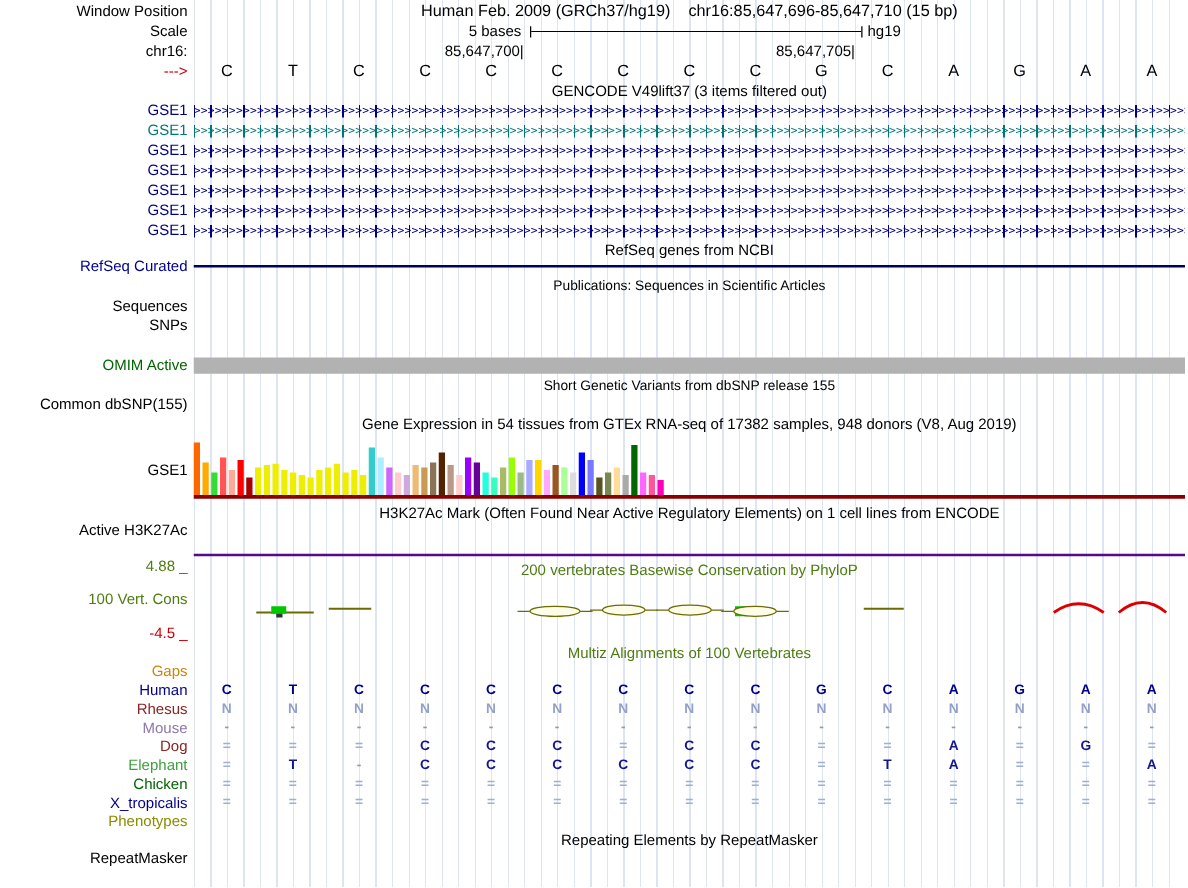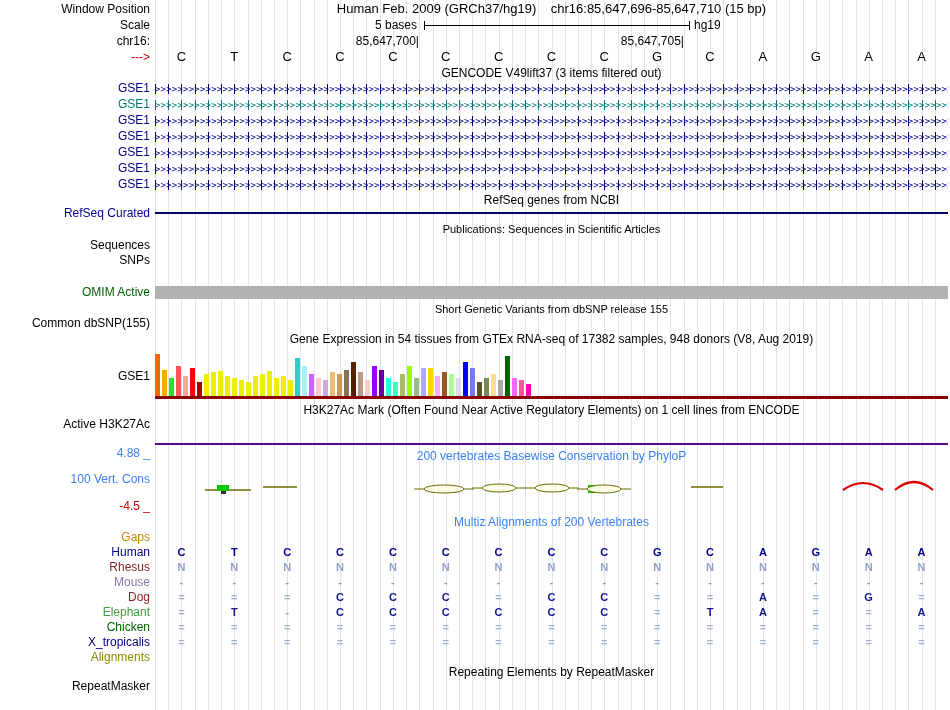--- a/index.html
+++ b/index.html
@@ -16,21 +16,21 @@
   .col{flex:1;text-align:center;}
   #base-row{top:49px;font-size:13px;line-height:15px;}
   .arrowrow{position:absolute;left:155px;width:793px;height:10px;overflow:hidden;
     font-family:"DejaVu Sans Mono",monospace;font-size:9px;line-height:10px;letter-spacing:.2px;white-space:nowrap;}
   .hline{position:absolute;left:155px;width:793px;}
   #gtex-bars{position:absolute;left:155px;top:350px;width:378px;height:46px;display:flex;align-items:flex-end;}
   .gbar{width:5px;margin-right:2px;}
   .mrow{position:absolute;left:155px;width:793px;display:flex;font-size:11px;font-weight:bold;line-height:14px;}
   .scalebar{position:absolute;height:9px;border-left:1px solid #000;border-right:1px solid #000;
     background:linear-gradient(to bottom,transparent 4px,#000 4px,#000 5px,transparent 5px);}
-  .blue{color:#3b82f6;}
+  .blue{color:#4d7c0f;}
   .red{color:#cc0000;}
   .green{color:#006400;}
 </style>
 </head>
 <body>
 
 <div id="browser">
   <div class="grid"></div>
 
   <div class="lbl" style="top:2px">Window Position</div>
@@ -163,21 +163,21 @@
       <line x1="370" x2="424" y1="32" y2="32" stroke="#6b6b00"></line>
       <ellipse cx="397" cy="32" rx="17" ry="4" fill="#fcfce8" stroke="#6b6b00"></ellipse>
       <rect x="433" y="29" width="10" height="8" fill="#00c800"></rect>
       <line x1="422" x2="476" y1="33" y2="33" stroke="#6b6b00"></line>
       <ellipse cx="449" cy="33" rx="17" ry="4" fill="#fcfce8" stroke="#6b6b00"></ellipse>
       <line x1="536" x2="568" y1="31" y2="31" stroke="#6b6b00" stroke-width="1.5"></line>
       <path d="M 688 34 Q 708 20 728 34" fill="none" stroke="#dd0000" stroke-width="2.2"></path>
       <path d="M 740 34 Q 759 18 778 34" fill="none" stroke="#dd0000" stroke-width="2.2"></path>
     </svg>
 
-  <div class="ctitle blue" style="top:515px">Multiz Alignments of 200 Vertebrates</div>
+  <div class="ctitle blue" style="top:515px">Multiz Alignments of 100 Vertebrates</div>
 
   <div class="ctitle" style="top:665px">Repeating Elements by RepeatMasker</div>
   <div class="lbl" style="top:679px">RepeatMasker</div>
 <div class="lbl" style="top: 81px; color: rgb(0, 0, 128);">GSE1</div>
     <div class="arrowrow" style="top: 84px; color: rgb(0, 0, 128); background-image: repeating-linear-gradient(to right, rgb(0, 0, 128) 0px, rgb(0, 0, 128) 1px, transparent 1px, transparent 13.217px);">&gt;&gt;&gt;&gt;&gt;&gt;&gt;&gt;&gt;&gt;&gt;&gt;&gt;&gt;&gt;&gt;&gt;&gt;&gt;&gt;&gt;&gt;&gt;&gt;&gt;&gt;&gt;&gt;&gt;&gt;&gt;&gt;&gt;&gt;&gt;&gt;&gt;&gt;&gt;&gt;&gt;&gt;&gt;&gt;&gt;&gt;&gt;&gt;&gt;&gt;&gt;&gt;&gt;&gt;&gt;&gt;&gt;&gt;&gt;&gt;&gt;&gt;&gt;&gt;&gt;&gt;&gt;&gt;&gt;&gt;&gt;&gt;&gt;&gt;&gt;&gt;&gt;&gt;&gt;&gt;&gt;&gt;&gt;&gt;&gt;&gt;&gt;&gt;&gt;&gt;&gt;&gt;&gt;&gt;&gt;&gt;&gt;&gt;&gt;&gt;&gt;&gt;&gt;&gt;&gt;&gt;&gt;&gt;&gt;&gt;&gt;&gt;&gt;&gt;&gt;&gt;&gt;&gt;&gt;&gt;&gt;&gt;&gt;&gt;&gt;&gt;&gt;&gt;&gt;&gt;&gt;&gt;&gt;&gt;&gt;&gt;&gt;&gt;&gt;&gt;&gt;&gt;&gt;&gt;&gt;&gt;&gt;&gt;&gt;&gt;&gt;&gt;&gt;&gt;&gt;&gt;&gt;&gt;&gt;&gt;&gt;&gt;&gt;&gt;&gt;&gt;&gt;&gt;&gt;&gt;&gt;&gt;&gt;&gt;&gt;&gt;&gt;&gt;&gt;&gt;</div>
     <div class="lbl" style="top: 97px; color: rgb(0, 120, 120);">GSE1</div>
     <div class="arrowrow" style="top: 100px; color: rgb(0, 120, 120); background-image: repeating-linear-gradient(to right, rgb(0, 120, 120) 0px, rgb(0, 120, 120) 1px, transparent 1px, transparent 13.217px);">&gt;&gt;&gt;&gt;&gt;&gt;&gt;&gt;&gt;&gt;&gt;&gt;&gt;&gt;&gt;&gt;&gt;&gt;&gt;&gt;&gt;&gt;&gt;&gt;&gt;&gt;&gt;&gt;&gt;&gt;&gt;&gt;&gt;&gt;&gt;&gt;&gt;&gt;&gt;&gt;&gt;&gt;&gt;&gt;&gt;&gt;&gt;&gt;&gt;&gt;&gt;&gt;&gt;&gt;&gt;&gt;&gt;&gt;&gt;&gt;&gt;&gt;&gt;&gt;&gt;&gt;&gt;&gt;&gt;&gt;&gt;&gt;&gt;&gt;&gt;&gt;&gt;&gt;&gt;&gt;&gt;&gt;&gt;&gt;&gt;&gt;&gt;&gt;&gt;&gt;&gt;&gt;&gt;&gt;&gt;&gt;&gt;&gt;&gt;&gt;&gt;&gt;&gt;&gt;&gt;&gt;&gt;&gt;&gt;&gt;&gt;&gt;&gt;&gt;&gt;&gt;&gt;&gt;&gt;&gt;&gt;&gt;&gt;&gt;&gt;&gt;&gt;&gt;&gt;&gt;&gt;&gt;&gt;&gt;&gt;&gt;&gt;&gt;&gt;&gt;&gt;&gt;&gt;&gt;&gt;&gt;&gt;&gt;&gt;&gt;&gt;&gt;&gt;&gt;&gt;&gt;&gt;&gt;&gt;&gt;&gt;&gt;&gt;&gt;&gt;&gt;&gt;&gt;&gt;&gt;&gt;&gt;&gt;&gt;&gt;&gt;&gt;&gt;&gt;&gt;</div>
     <div class="lbl" style="top: 113px; color: rgb(0, 0, 128);">GSE1</div>
     <div class="arrowrow" style="top: 116px; color: rgb(0, 0, 128); background-image: repeating-linear-gradient(to right, rgb(0, 0, 128) 0px, rgb(0, 0, 128) 1px, transparent 1px, transparent 13.217px);">&gt;&gt;&gt;&gt;&gt;&gt;&gt;&gt;&gt;&gt;&gt;&gt;&gt;&gt;&gt;&gt;&gt;&gt;&gt;&gt;&gt;&gt;&gt;&gt;&gt;&gt;&gt;&gt;&gt;&gt;&gt;&gt;&gt;&gt;&gt;&gt;&gt;&gt;&gt;&gt;&gt;&gt;&gt;&gt;&gt;&gt;&gt;&gt;&gt;&gt;&gt;&gt;&gt;&gt;&gt;&gt;&gt;&gt;&gt;&gt;&gt;&gt;&gt;&gt;&gt;&gt;&gt;&gt;&gt;&gt;&gt;&gt;&gt;&gt;&gt;&gt;&gt;&gt;&gt;&gt;&gt;&gt;&gt;&gt;&gt;&gt;&gt;&gt;&gt;&gt;&gt;&gt;&gt;&gt;&gt;&gt;&gt;&gt;&gt;&gt;&gt;&gt;&gt;&gt;&gt;&gt;&gt;&gt;&gt;&gt;&gt;&gt;&gt;&gt;&gt;&gt;&gt;&gt;&gt;&gt;&gt;&gt;&gt;&gt;&gt;&gt;&gt;&gt;&gt;&gt;&gt;&gt;&gt;&gt;&gt;&gt;&gt;&gt;&gt;&gt;&gt;&gt;&gt;&gt;&gt;&gt;&gt;&gt;&gt;&gt;&gt;&gt;&gt;&gt;&gt;&gt;&gt;&gt;&gt;&gt;&gt;&gt;&gt;&gt;&gt;&gt;&gt;&gt;&gt;&gt;&gt;&gt;&gt;&gt;&gt;&gt;&gt;&gt;&gt;&gt;</div>
     <div class="lbl" style="top: 129px; color: rgb(0, 0, 128);">GSE1</div>
@@ -325,21 +325,21 @@
       <span class="col" style="color: rgb(159, 176, 208);">=</span>
       <span class="col" style="color: rgb(159, 176, 208);">=</span>
       <span class="col" style="color: rgb(159, 176, 208);">=</span>
       <span class="col" style="color: rgb(159, 176, 208);">=</span>
       <span class="col" style="color: rgb(159, 176, 208);">=</span>
       <span class="col" style="color: rgb(159, 176, 208);">=</span>
       <span class="col" style="color: rgb(159, 176, 208);">=</span>
       <span class="col" style="color: rgb(159, 176, 208);">=</span>
       <span class="col" style="color: rgb(159, 176, 208);">=</span>
     </div>
-    <div class="lbl" style="top: 650px; color: rgb(139, 139, 0);">Alignments</div>
+    <div class="lbl" style="top: 650px; color: rgb(139, 139, 0);">Phenotypes</div>
     <div class="mrow" style="top: 650px;">
       <span class="col" style="color: rgb(159, 176, 208);"></span>
       <span class="col" style="color: rgb(159, 176, 208);"></span>
       <span class="col" style="color: rgb(159, 176, 208);"></span>
       <span class="col" style="color: rgb(159, 176, 208);"></span>
       <span class="col" style="color: rgb(159, 176, 208);"></span>
       <span class="col" style="color: rgb(159, 176, 208);"></span>
       <span class="col" style="color: rgb(159, 176, 208);"></span>
       <span class="col" style="color: rgb(159, 176, 208);"></span>
       <span class="col" style="color: rgb(159, 176, 208);"></span>

